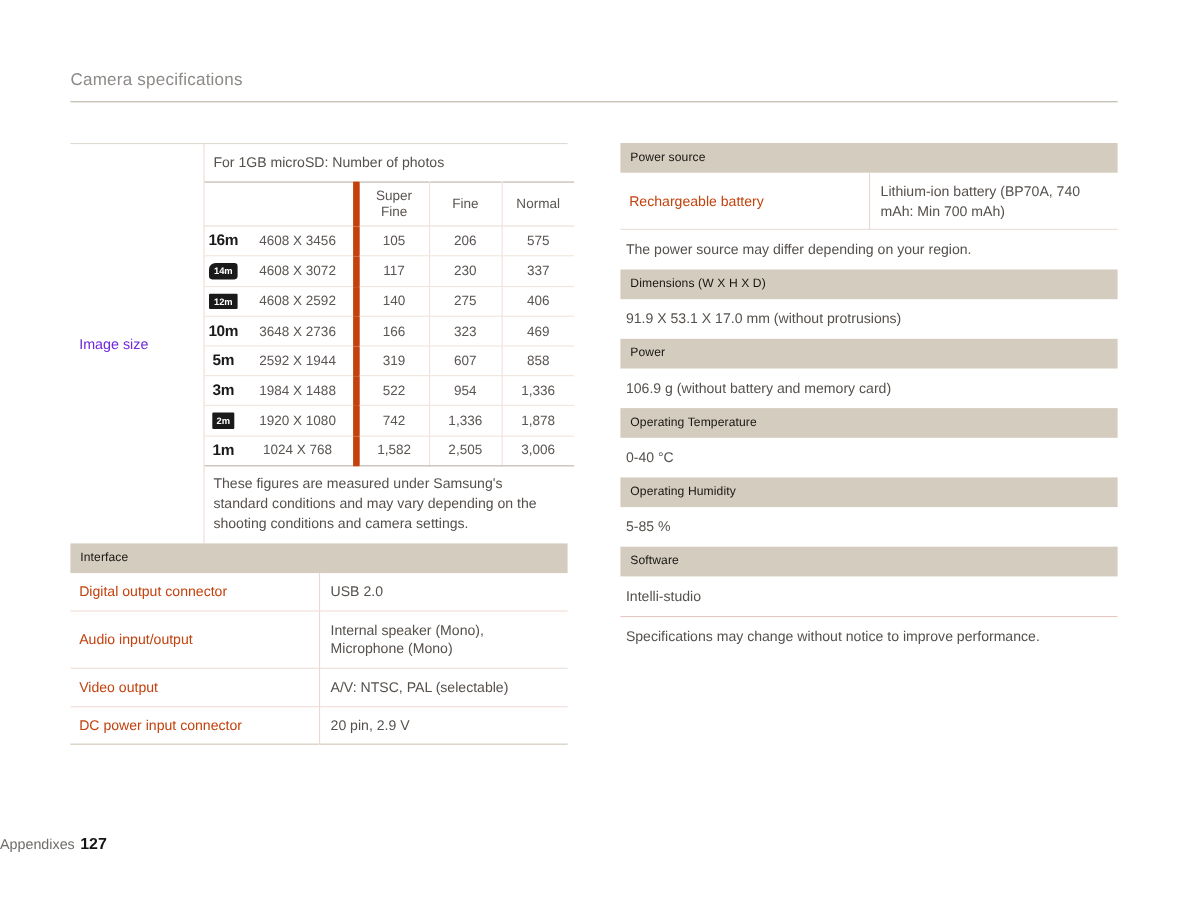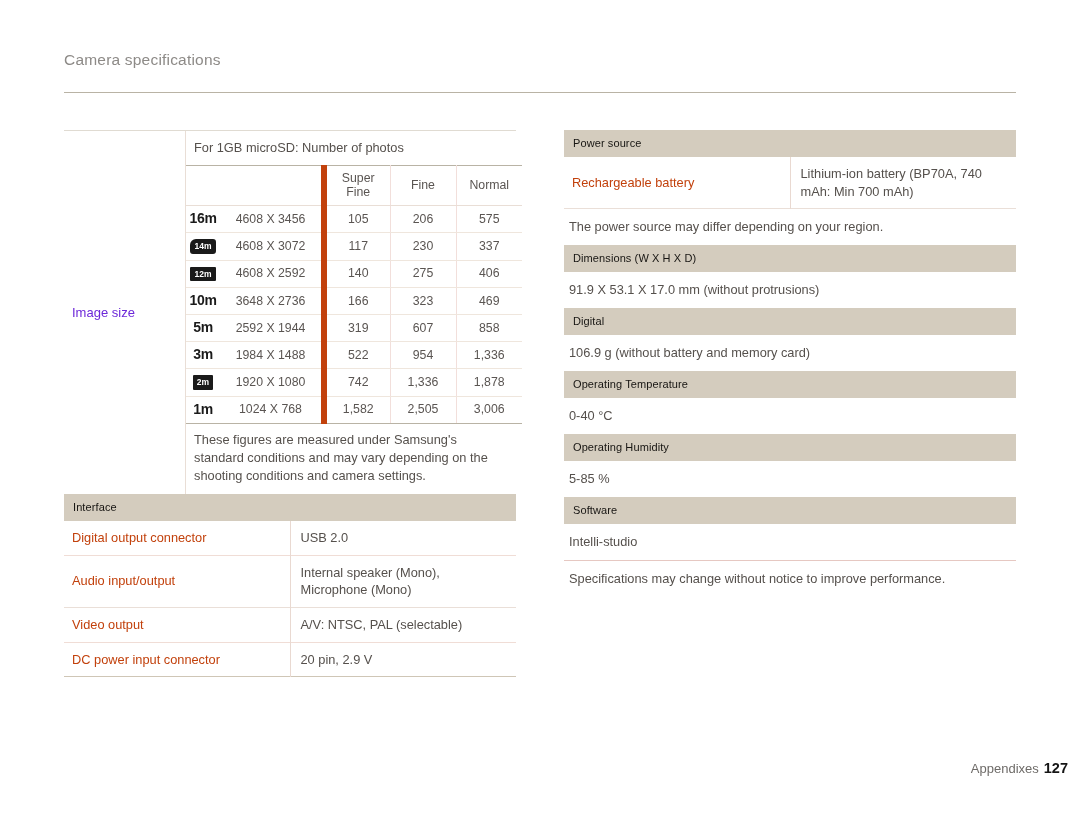--- a/index.html
+++ b/index.html
@@ -17,21 +17,21 @@
     position: relative;
     width: 1080px;
     height: 815px;
     background: #ffffff;
   }
 
   
   .page-title {
     position: absolute;
     left: 64px;
-    top: 51px;
+    top: 64px;
     font-size: 15.5px;
     letter-spacing: 0.2px;
     color: #8d8a87;
     font-weight: 400;
   }
   .title-rule {
     position: absolute;
     left: 64px;
     top: 92px;
     width: 952px;
@@ -176,24 +176,24 @@
     font-weight: 700;
     color: #ffffff;
     background: #1a1a1a;
     border-radius: 1px;
   }
   .res-frame.rounded { border-radius: 6px 3px 3px 3px; }
 
   
   .footer {
     position: absolute;
-    left: 16px;
+    left: 0;
     top: 760px;
     width: 1052px;
-    text-align: right;
+    text-align: left;
     font-size: 13px;
     color: #6e6b68;
   }
   .footer .pg {
     font-weight: 700;
     color: #151515;
     font-size: 14.5px;
     margin-left: 5px;
   }
 </style>
@@ -335,21 +335,21 @@
         </tr>
 
         <tr>
           <td class="sect-head" colspan="2">Dimensions (W X H X D)</td>
         </tr>
         <tr>
           <td class="plain-line" colspan="2">91.9 X 53.1 X 17.0 mm (without protrusions)</td>
         </tr>
 
         <tr>
-          <td class="sect-head" colspan="2">Digital</td>
+          <td class="sect-head" colspan="2">Power</td>
         </tr>
         <tr>
           <td class="plain-line" colspan="2">106.9 g (without battery and memory card)</td>
         </tr>
 
         <tr>
           <td class="sect-head" colspan="2">Operating Temperature</td>
         </tr>
         <tr>
           <td class="plain-line" colspan="2">0-40 °C</td>

